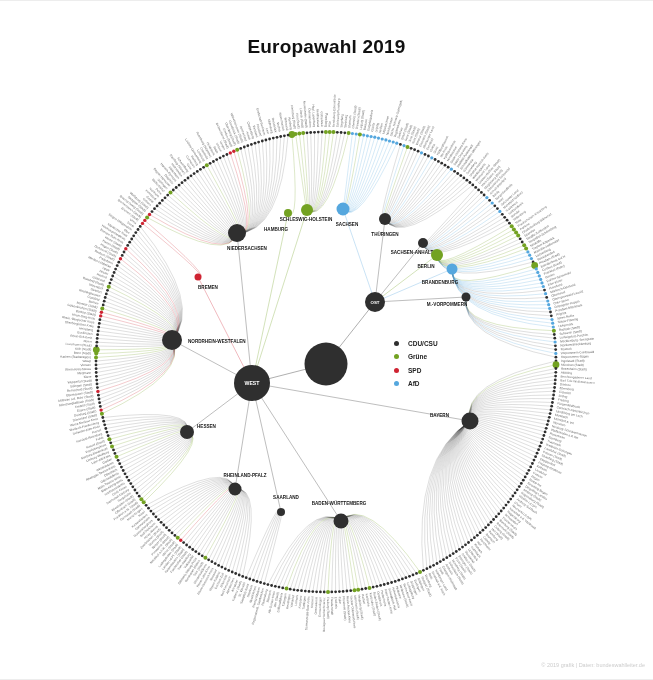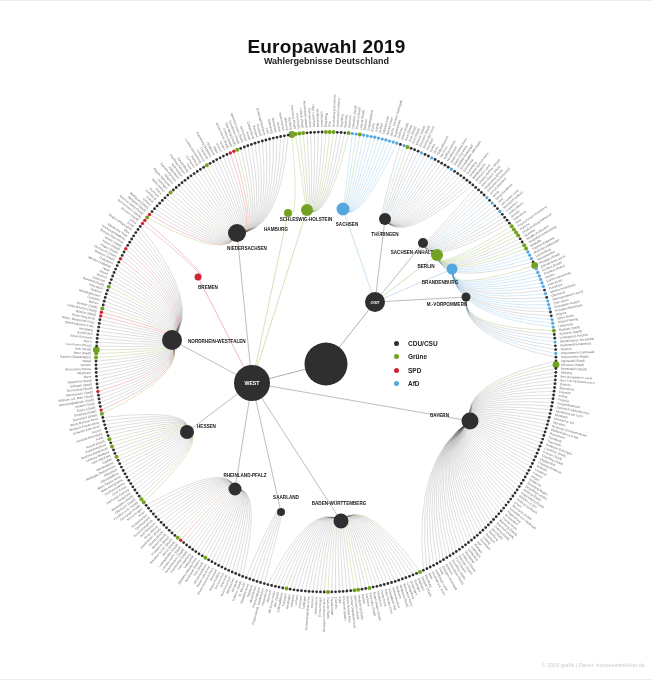--- a/index.html
+++ b/index.html
@@ -17,21 +17,20 @@
   .legend .dot{width:5px;height:5px;border-radius:50%;margin-right:9px;flex:0 0 auto;}
   .footer{position:absolute;right:8px;bottom:12px;font-size:5.5px;color:#cccccc;}
 </style>
 </head>
 <body>
 
 <div class="page">
   <div class="hairline" style="top:0"></div>
 
   <h1 class="title">Europawahl 2019</h1>
-  <h2 class="subtitle">Wahlergebnisse Deutschland</h2>
 
   <svg id="viz" width="653" height="680" viewBox="0 0 653 680">
       <g>
         <path d="M288,213 Q300.0,226.5 291.9,134.5" fill="none" stroke="#73a222" stroke-width="0.45" stroke-opacity="0.55"></path>
         <path d="M307,210 Q308.2,225.2 295.6,134.0" fill="none" stroke="#73a222" stroke-width="0.45" stroke-opacity="0.55"></path>
         <path d="M307,210 Q309.6,225.0 299.4,133.5" fill="none" stroke="#73a222" stroke-width="0.45" stroke-opacity="0.55"></path>
         <path d="M307,210 Q310.9,224.9 303.2,133.1" fill="none" stroke="#73a222" stroke-width="0.45" stroke-opacity="0.55"></path>
         <path d="M307,210 Q312.3,224.8 307.0,132.8" fill="none" stroke="#2f2f2f" stroke-width="0.45" stroke-opacity="0.35"></path>
         <path d="M307,210 Q313.7,224.7 310.7,132.5" fill="none" stroke="#2f2f2f" stroke-width="0.45" stroke-opacity="0.35"></path>
         <path d="M307,210 Q315.0,224.6 314.5,132.3" fill="none" stroke="#2f2f2f" stroke-width="0.45" stroke-opacity="0.35"></path>

